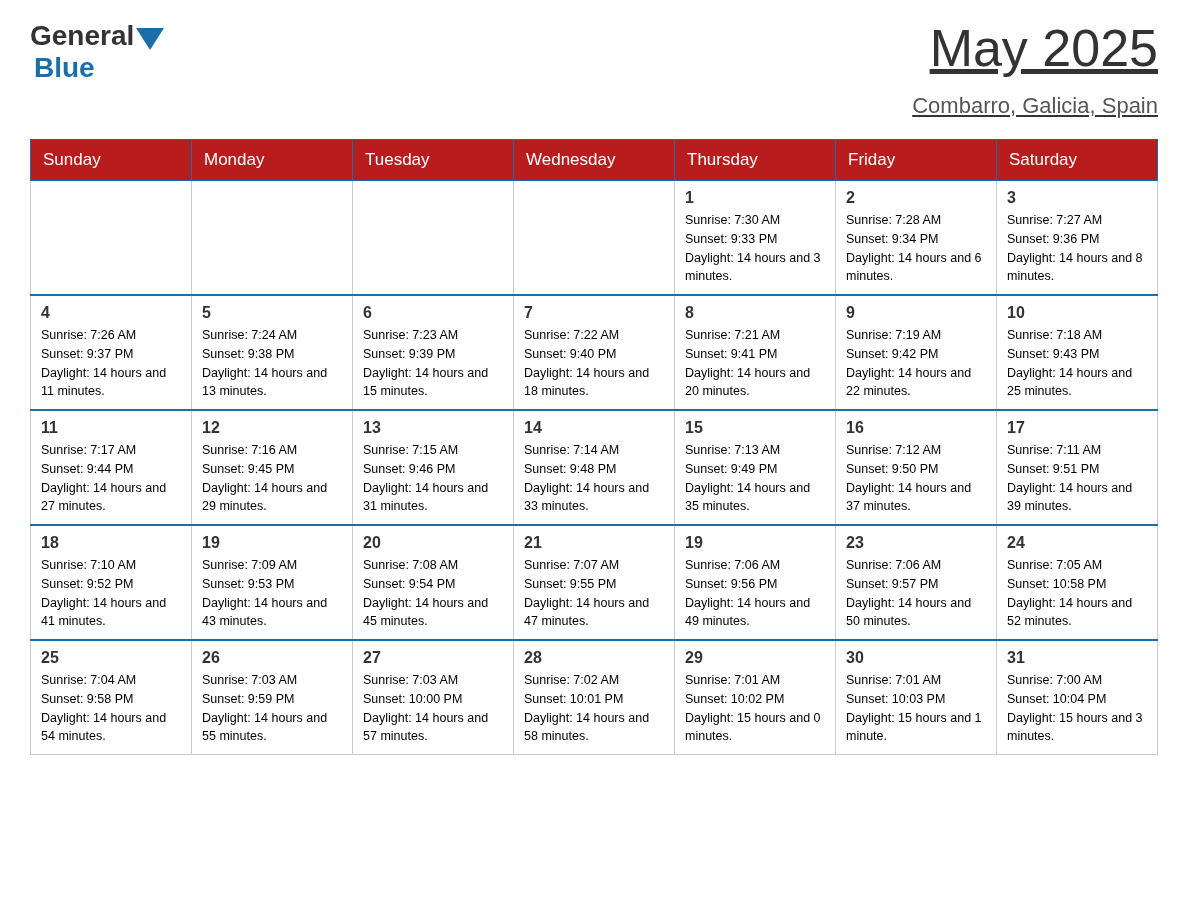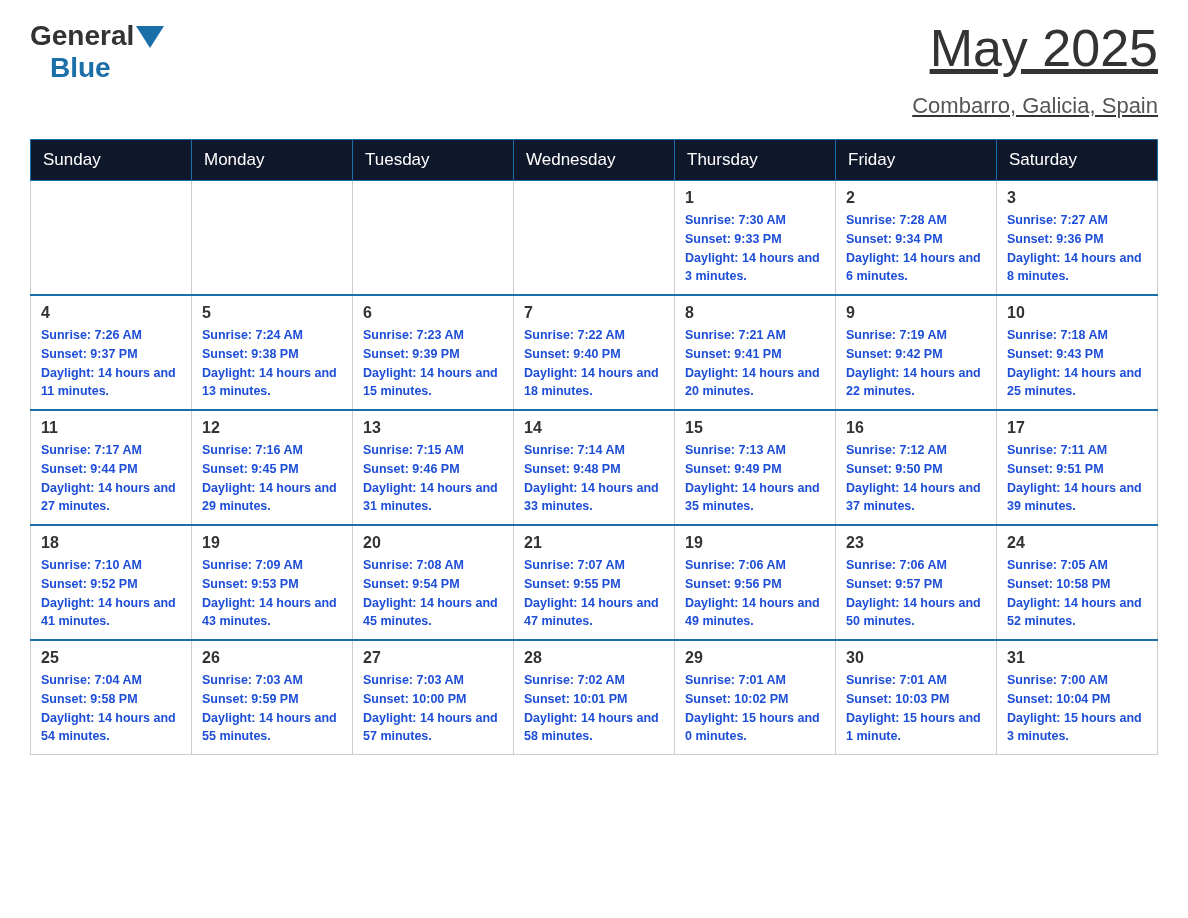--- a/index.html
+++ b/index.html
@@ -17,40 +17,41 @@
       align-items: flex-start;
       margin-bottom: 20px;
     }
     .logo {
       display: flex;
       flex-direction: column;
       align-items: flex-start;
     }
     .logo-top {
       display: flex;
+      align-items: center;
     }
     .logo-general {
       font-size: 28px;
       font-weight: bold;
       color: #333;
     }
     .logo-triangle {
       width: 0;
       height: 0;
       border-left: 14px solid transparent;
       border-right: 14px solid transparent;
       border-top: 22px solid #1a6fa8;
       margin-left: 2px;
       margin-top: 6px;
     }
     .logo-blue {
       font-size: 28px;
       font-weight: bold;
       color: #1a6fa8;
-      margin-left: 20px;
+      margin-left: 4px;
     }
     .title-section {
       text-align: right;
       text-decoration: underline;
     }
     .month-title {
       font-size: 52px;
       font-weight: normal;
       color: #333;
       line-height: 1.1;
@@ -59,21 +60,21 @@
       font-size: 22px;
       color: #555;
       margin-top: 16px;
     }
     .calendar {
       width: 100%;
       border-collapse: collapse;
       border: 1px solid #ccc;
     }
     .calendar th {
-      background-color: #0f172a;
+      background-color: #b91c1c;
       color: #fff;
       text-align: left;
       padding: 10px 12px;
       font-size: 17px;
       font-weight: normal;
       border: 1px solid #1a6fa8;
     }
     .calendar td {
       vertical-align: top;
       padding: 8px 10px;
@@ -83,23 +84,22 @@
     }
     .day-num {
       font-size: 16px;
       font-weight: bold;
       color: #333;
       display: block;
       margin-bottom: 4px;
     }
     .day-info {
       font-size: 12.5px;
-      color: #1d4ed8;
+      color: #000000;
       line-height: 1.5;
-      font-weight: bold;
     }
     .empty-cell {
       background: #fff;
     }
     tr:not(:first-child) td {
       border-top: 2px solid #1a6fa8;
     }
     tr:first-child th {
       border-top: 1px solid #1a6fa8;
     }

